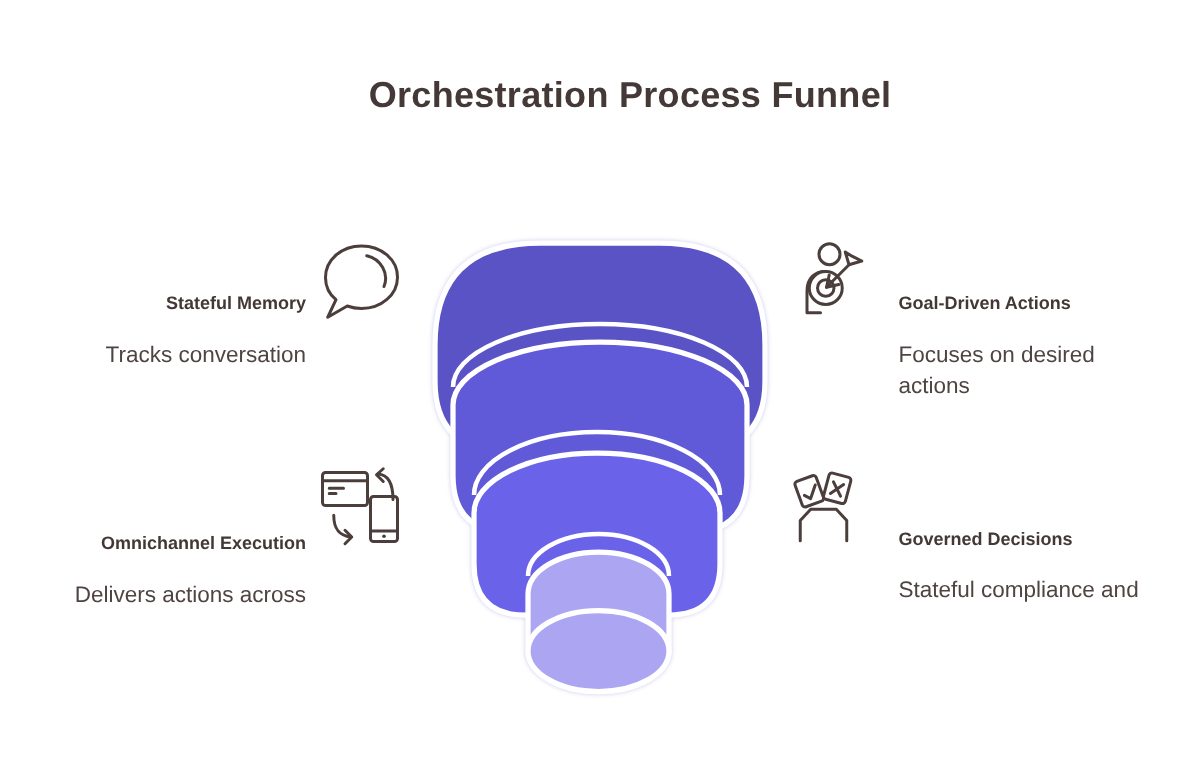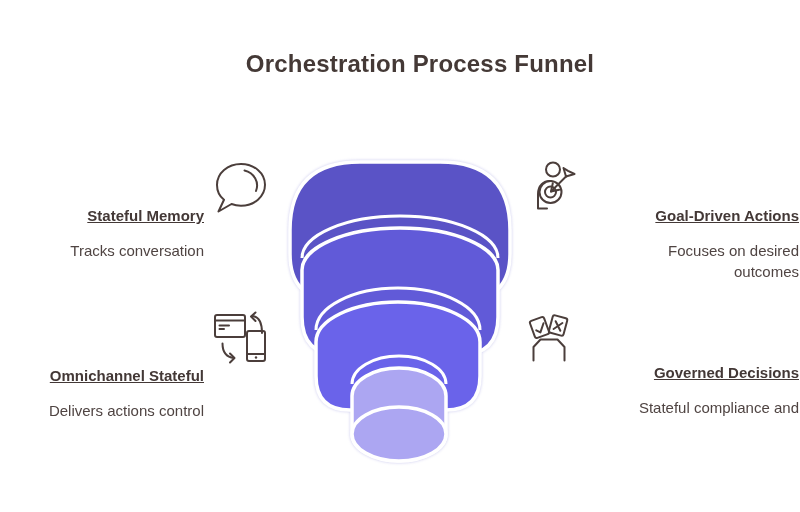--- a/index.html
+++ b/index.html
@@ -10,29 +10,29 @@
   .title{
     position:absolute;left:0;top:50px;width:800px;text-align:center;
     font-size:24px;font-weight:700;color:#443936;letter-spacing:.2px;padding-left:20px;
   }
   .funnel-svg{position:absolute;left:270px;top:150px;
     filter:drop-shadow(0 0 1.5px rgba(110,105,205,.35));}
   .icon-svg{position:absolute;stroke:#4b3e3b;fill:none;
     stroke-width:2;stroke-linecap:round;stroke-linejoin:round;}
   .block{position:absolute;width:200px;}
   .block h3{
-    margin:16px 0 14px 0;font-size:15px;font-weight:700;color:#433836;
-    line-height:20px;white-space:nowrap;text-decoration:underline;
+    margin:2px 0 14px 0;font-size:12px;font-weight:700;color:#433836;
+    line-height:20px;white-space:nowrap;
   }
   .block .desc-line{
     font-size:15px;font-weight:400;color:#4f4442;line-height:21px;
     white-space:nowrap;
   }
   .align-right{text-align:right;}
-  .align-left{text-align:right;}
+  .align-left{text-align:left;}
 </style>
 </head>
 <body>
 
 <div class="title">Orchestration Process Funnel</div>
 
 <svg class="funnel-svg" width="260" height="330" viewBox="270 150 260 330">
   <g stroke="#ffffff" stroke-width="3.5" stroke-linejoin="round">
     <path d="M290,230 Q290,162 360,162 L440,162 Q510,162 510,230 L510,254 Q510,300 464,300 L336,300 Q290,300 290,254 Z" fill="#5a53c6"></path>
     <path fill="none" stroke-width="3" d="M302,258 A98,42 0 0 1 498,258"></path>
@@ -59,38 +59,38 @@
   <path d="M20,51.5 L11,51.5 L11,37 C11,28.5 16.5,23.5 24,24"></path>
   <circle cx="23.5" cy="35" r="11" fill="#ffffff"></circle>
   <circle cx="23.5" cy="35" r="5.5" fill="#ffffff"></circle>
   <path d="M24,34.5 L39,19.5"></path>
   <path d="M24,34.5 l8.2,-1.8 M24,34.5 l1.8,-8.2"></path>
   <path d="M39,19.5 L36.5,11 M39,19.5 L47.5,17 M36.5,11 L41,13.8 L47.5,17"></path>
 </svg>
 <div class="block align-left" style="left:599px;top:190px;">
   <h3>Goal-Driven Actions</h3>
   <div class="desc-line">Focuses on desired</div>
-  <div class="desc-line">outcomes</div>
+  <div class="desc-line">actions</div>
 </div>
 
 <svg class="icon-svg" style="left:211px;top:309px;" width="60" height="60" viewBox="0 0 60 60">
   <rect x="4" y="6" width="30" height="22" rx="2"></rect>
   <path d="M4,11.5 L34,11.5"></path>
   <path d="M8.5,16.5 L18,16.5 M8.5,20 L13,20"></path>
   <rect x="36" y="22" width="18" height="30" rx="2"></rect>
   <path d="M36,45 L54,45"></path>
   <circle cx="45" cy="48.5" r="1.2" fill="#4b3e3b" stroke="none"></circle>
   <path d="M51,24 C51,13 48,7.5 41,7"></path>
   <path d="M44.5,3.5 L40,7.5 L44.5,12"></path>
   <path d="M11.5,34.5 C11.5,43 14.5,48 23,49"></path>
   <path d="M19,44.5 L23.5,49 L19,53.5"></path>
 </svg>
 <div class="block align-right" style="left:4px;top:350px;">
-  <h3>Omnichannel Stateful</h3>
-  <div class="desc-line">Delivers actions control</div>
+  <h3>Omnichannel Execution</h3>
+  <div class="desc-line">Delivers actions across</div>
 </div>
 
 <svg class="icon-svg" style="left:523px;top:310px;" width="60" height="60" viewBox="0 0 60 60">
   <g transform="rotate(-20 16.5 17.5)">
     <rect x="9" y="8.5" width="15" height="18" rx="2"></rect>
     <path d="M12.5,19 l3.2,3.4 l6,-7.5"></path>
   </g>
   <g transform="rotate(15 35 16)">
     <rect x="27.5" y="6.5" width="15" height="18" rx="2"></rect>
     <path d="M31.5,12 l7,8 M38.5,12 l-7,8"></path>

